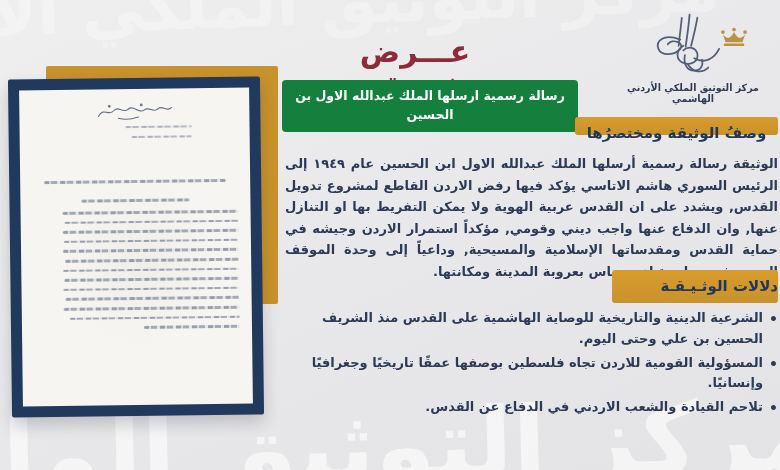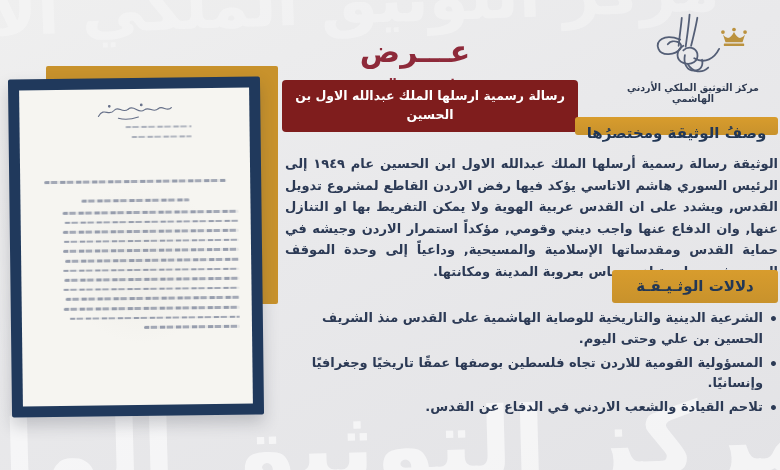--- a/index.html
+++ b/index.html
@@ -24,31 +24,31 @@
     margin-top:2px;font-size:9.5px;font-weight:bold;color:#2f3b52;
     letter-spacing:0;transform:scaleY(1.05);
   }
   
   .doc-title{
     position:absolute;left:295px;top:34px;width:240px;text-align:center;
     font-size:30px;font-weight:bold;color:#8e2a3a;
   }
   .subtitle-box{
     position:absolute;left:282px;top:80px;width:296px;box-sizing:border-box;
-    background:#7f1d1d;border-radius:4px;padding:6px 12px 7px;
+    background:#15803d;border-radius:4px;padding:6px 12px 7px;
     color:#ffffff;font-size:12.5px;font-weight:bold;text-align:center;line-height:1.55;
   }
   
   .section-chip{
     position:absolute;box-sizing:border-box;background:#e3a52c;
     background:linear-gradient(180deg,#d89c2d,#c8922c);
     border-radius:3px;color:#223755;font-weight:bold;text-align:center;
   }
   .chip-desc{left:575px;top:117px;width:203px;height:18px;font-size:15px;line-height:33px;}
-  .chip-impl{left:612px;top:270px;width:166px;height:33px;font-size:15px;line-height:33px;}
+  .chip-impl{left:612px;top:270px;width:166px;height:33px;font-size:15px;line-height:33px;text-align:right;}
   
   .desc-body{
     position:absolute;left:285px;top:153px;width:493px;
     font-size:13px;font-weight:600;color:#2c3a55;line-height:1.66;
     text-align:justify;direction:rtl;
   }
   .impl-list{
     position:absolute;left:285px;top:308px;width:493px;margin:0;padding:0;
     list-style:none;direction:rtl;color:#2c3a55;font-size:13px;font-weight:600;line-height:1.6;
   }

